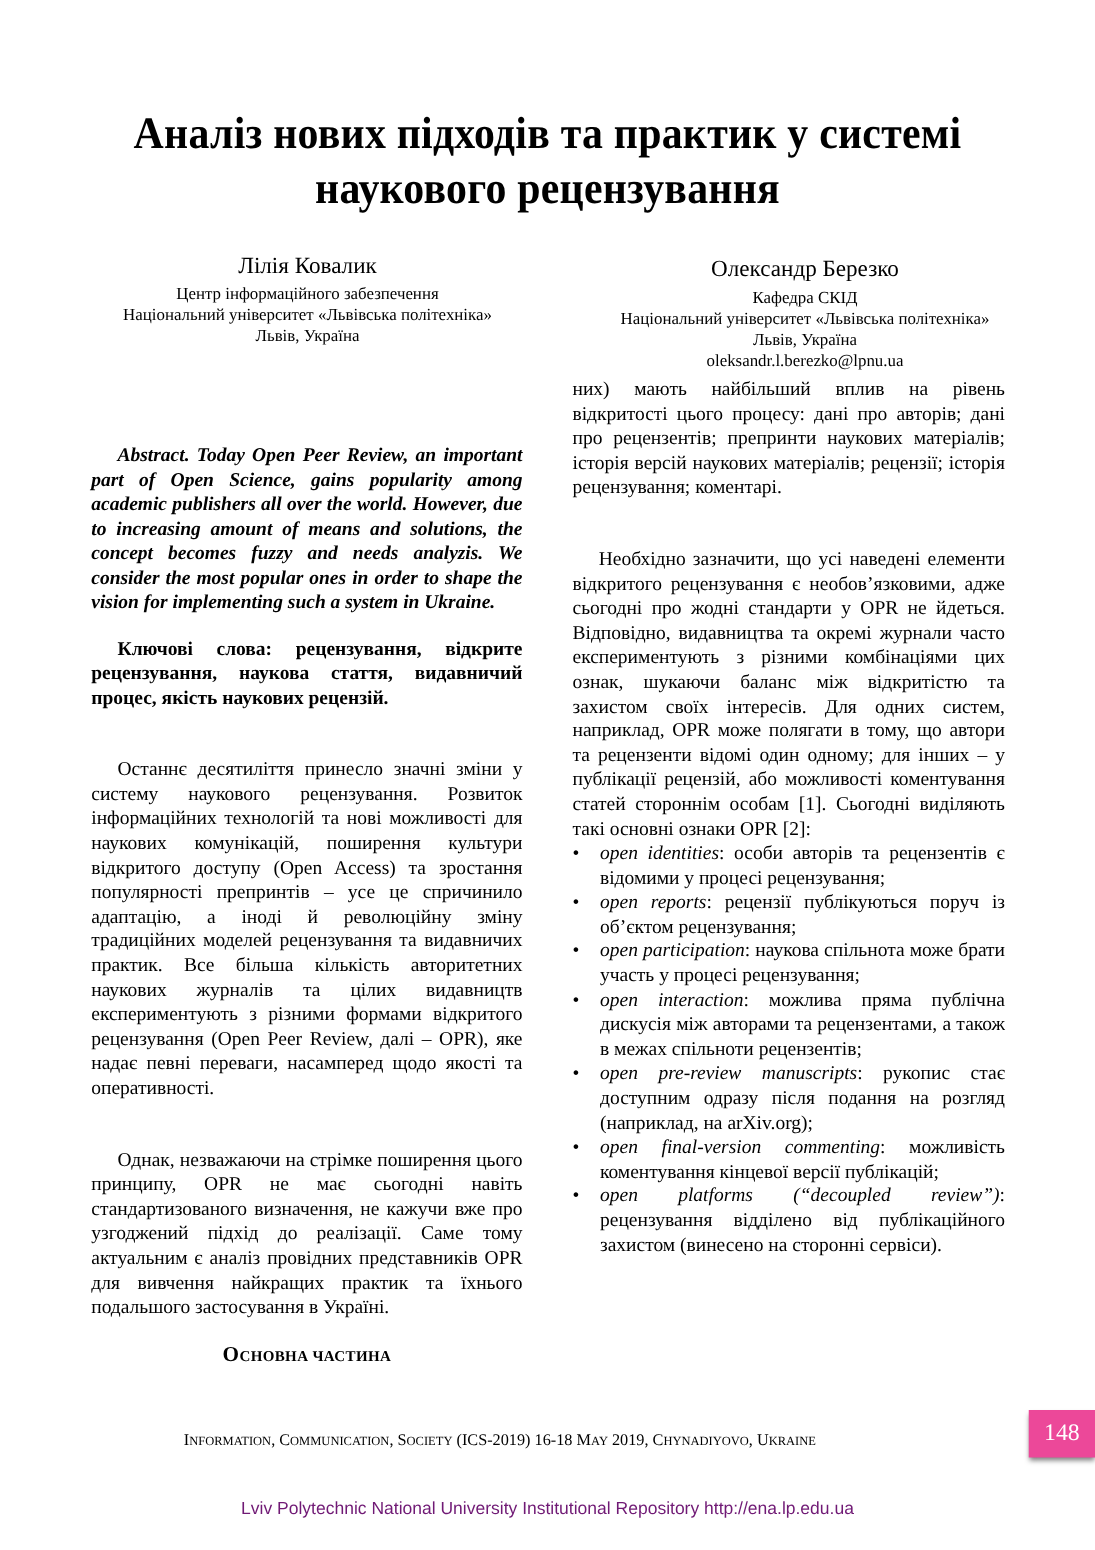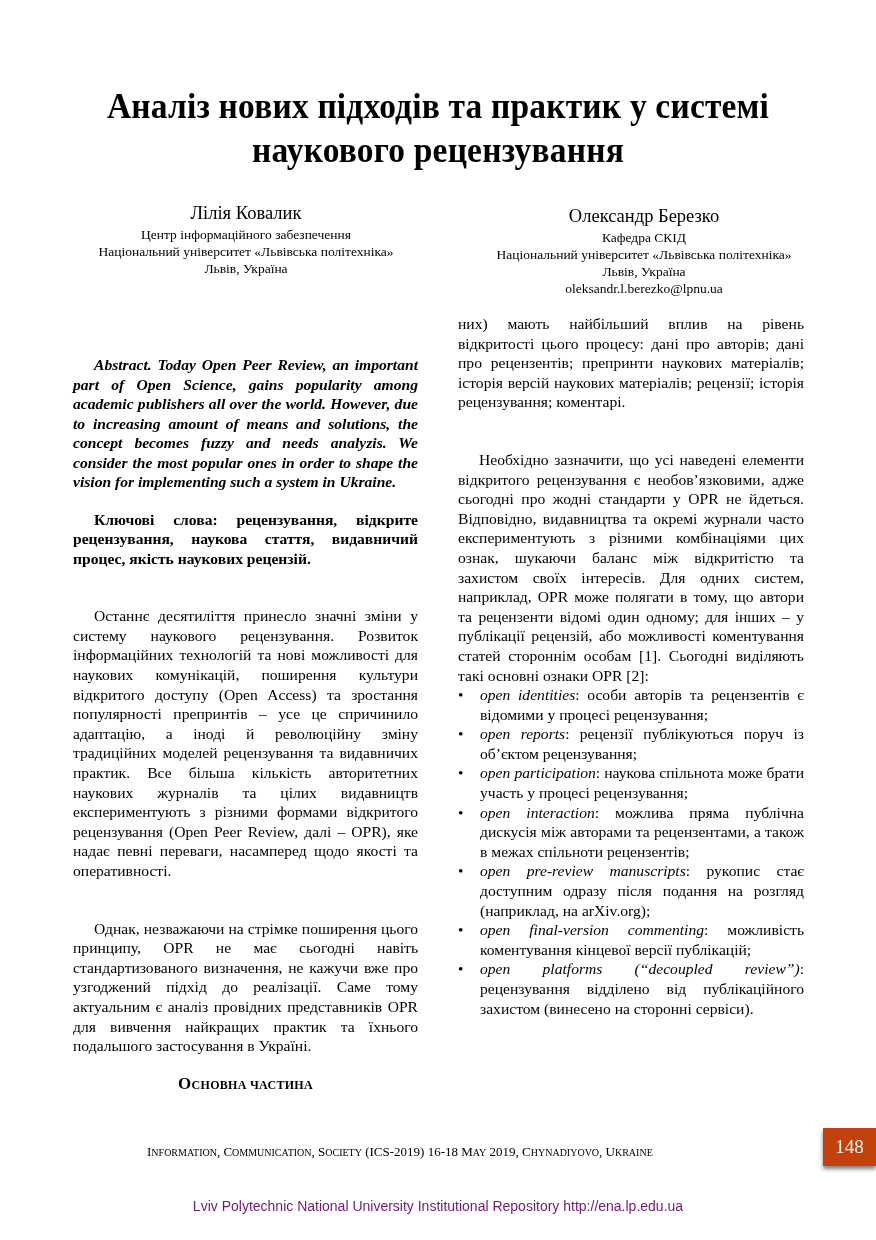--- a/index.html
+++ b/index.html
@@ -8,21 +8,21 @@
   .title { position: absolute; left: 0; top: 84px; width: 876px; text-align: center;
            font-weight: bold; font-size: 36px; line-height: 44px; letter-spacing: 0.2px;
            transform: scaleX(0.93); transform-origin: center top; }
   .author { position: absolute; text-align: center; font-size: 13.5px; line-height: 17px; }
   .author .name { font-size: 18.5px; line-height: 26px; }
   .author .aff { }
   .a1 { left: 40px; width: 412px; top: 200px; }
   .a2 { left: 448px; width: 392px; top: 203px; }
   .col { position: absolute; font-size: 15.6px; line-height: 19.6px; text-align: justify; }
   .col-left { left: 73px; width: 345px; top: 317px; }
-  .col-right { left: 458px; width: 346px; top: 314px; }
+  .col-right { left: 458px; width: 346px; top: 302px; }
   p { margin: 0; }
   .indent { text-indent: 21px; margin-top: 38px; }
   .abstract { font-weight: bold; font-style: italic; line-height: 19.5px; }
   .keywords { font-weight: bold; margin-top: 18px; }
   .body-left { margin-top: 11px; }
   .section-heading { text-align: center; font-weight: bold; font-size: 17px;
                      margin: 18px 0 7px 0; letter-spacing: 0.3px; }
   .section-heading .sc { font-size: 12px; }
   ul.features { list-style: none; margin: 0; padding: 0; }
   ul.features li { position: relative; padding-left: 22px; }
@@ -78,14 +78,14 @@
     <li><span class="bullet">•</span><span class="em">open reports</span><span>: рецензії публікуються поруч із об’єктом рецензування;</span></li>
     <li><span class="bullet">•</span><span class="em">open participation</span><span>: наукова спільнота може брати участь у процесі рецензування;</span></li>
     <li><span class="bullet">•</span><span class="em">open interaction</span><span>: можлива пряма публічна дискусія між авторами та рецензентами, а також в межах спільноти рецензентів;</span></li>
     <li><span class="bullet">•</span><span class="em">open pre-review manuscripts</span><span>: рукопис стає доступним одразу після подання на розгляд (наприклад, на arXiv.org);</span></li>
     <li><span class="bullet">•</span><span class="em">open final-version commenting</span><span>: можливість коментування кінцевої версії публікацій;</span></li>
     <li><span class="bullet">•</span><span class="em">open platforms (“decoupled review”)</span><span>: рецензування відділено від публікаційного захистом (винесено на сторонні сервіси).</span></li>
   </ul>
 </div>
 
 <div class="footer">I<span class="sc">NFORMATION</span>, C<span class="sc">OMMUNICATION</span>, S<span class="sc">OCIETY</span> (ICS-2019) 16-18 M<span class="sc">AY</span> 2019, C<span class="sc">HYNADIYOVO</span>, U<span class="sc">KRAINE</span></div>
-<div class="page-box" style="background: #c2410c;">148</div>
+<div class="page-box" style="background: #ec4899;">148</div>
 <div class="repo">Lviv Polytechnic National University Institutional Repository http://ena.lp.edu.ua</div>
 
 </body></html>

